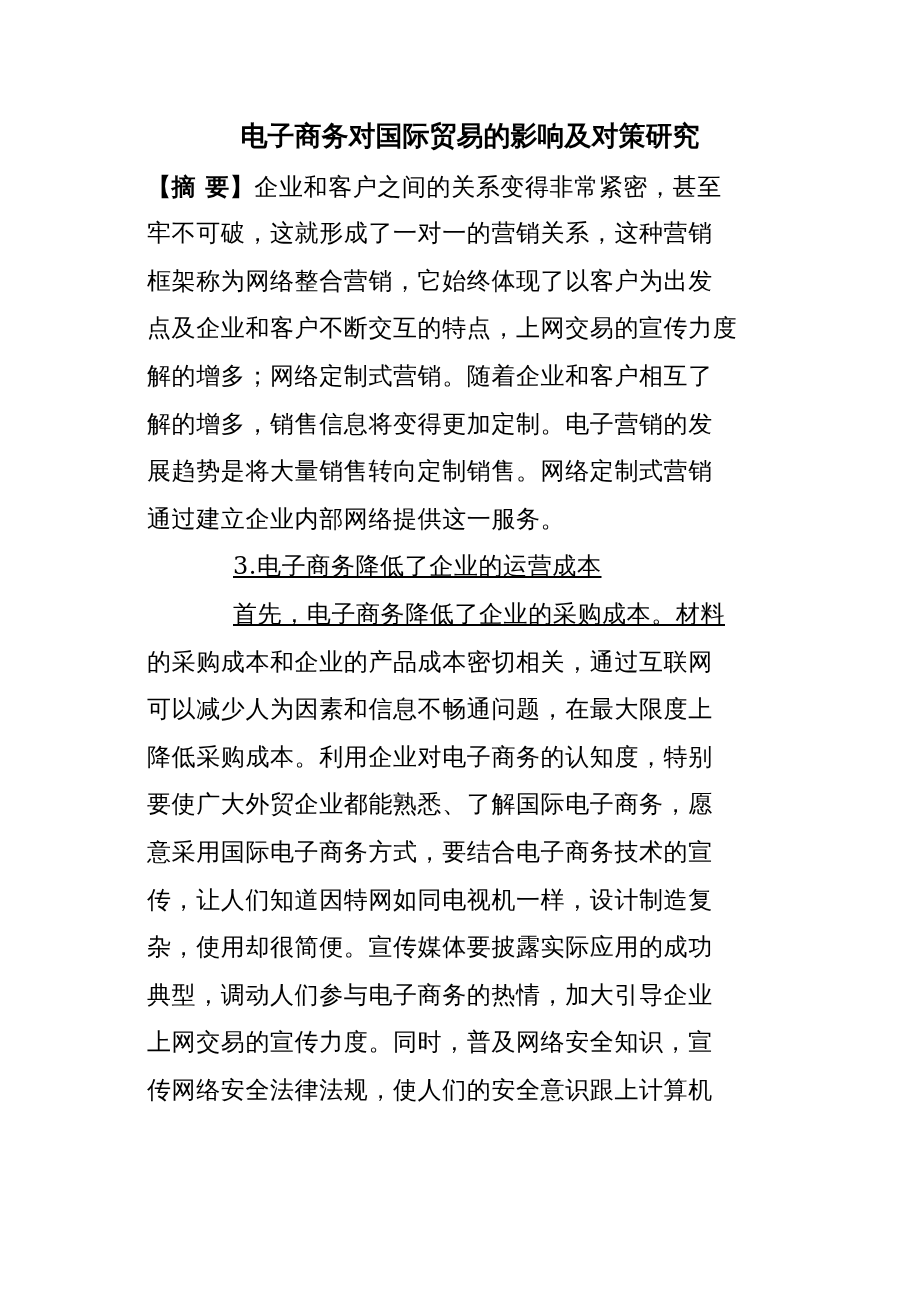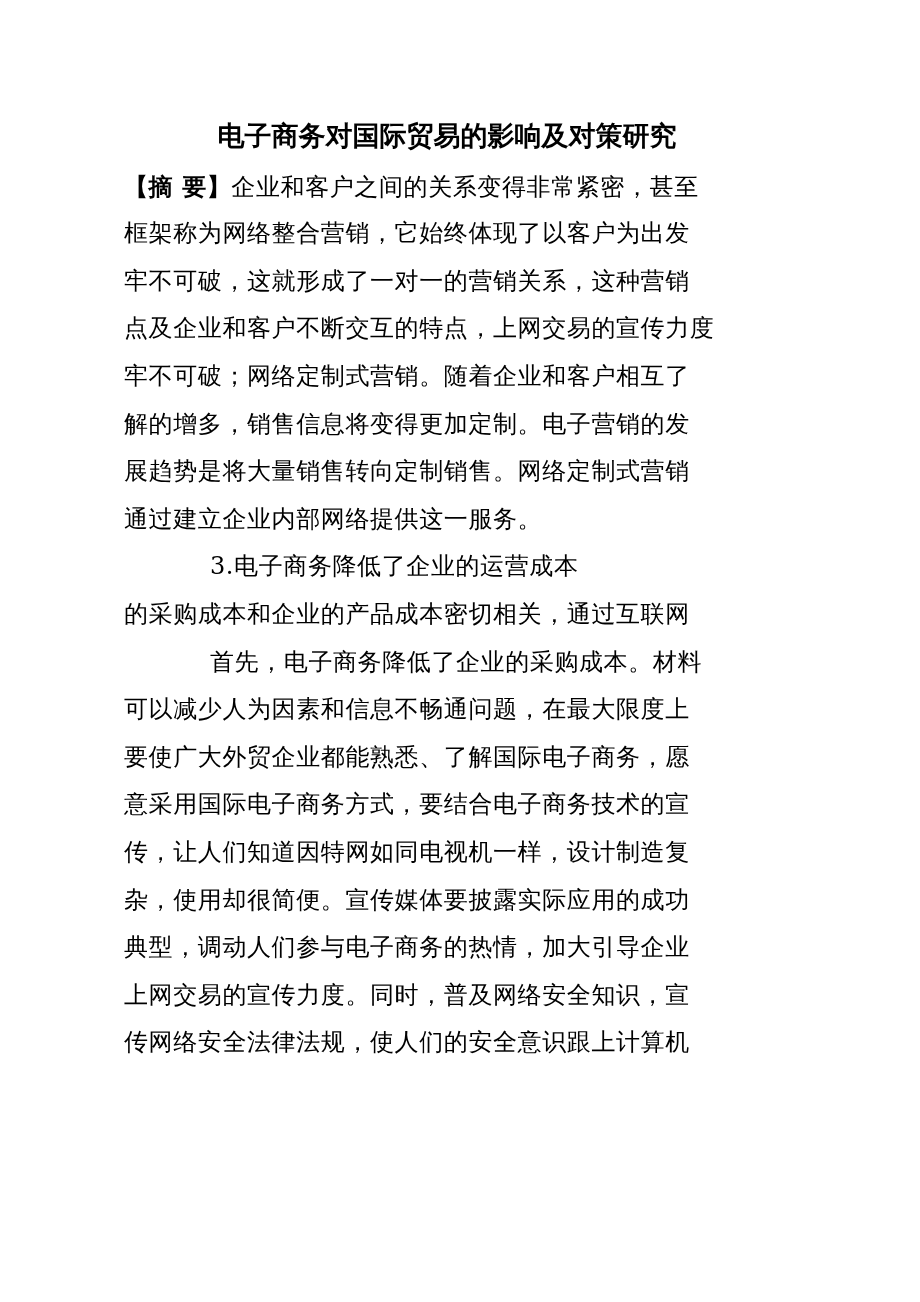--- a/index.html
+++ b/index.html
@@ -10,21 +10,21 @@
   body {
     width: 920px;
     height: 1302px;
     position: relative;
     overflow: hidden;
     font-family: "DejaVu Serif", "Liberation Serif", serif;
     color: #000000;
   }
   .page {
     position: absolute;
-    left: 124px;
+    left: 147px;
     top: 112px;
     width: 646px;
   }
   .title {
     font-size: 27px;
     font-weight: bold;
     text-align: center;
     line-height: 47.6px;
     height: 47.6px;
     white-space: nowrap;
@@ -34,45 +34,47 @@
   .line {
     font-size: 24px;
     line-height: 53px;
     height: 47.6px;
     white-space: nowrap;
     letter-spacing: 0.6px;
     overflow: visible;
   }
   .line.indent {
     padding-left: 86px;
+    text-decoration: underline;
   }
   .label {
     font-weight: bold;
   }
 </style>
 </head>
 <body>
 
 <div class="page">
   <div class="title">电子商务对国际贸易的影响及对策研究</div>
 
   <div class="line"><span class="label">【摘  要】</span><span>企业和客户之间的关系变得非常紧密，甚至</span></div>
+  <div class="line">牢不可破，这就形成了一对一的营销关系，这种营销</div>
   <div class="line">框架称为网络整合营销，它始终体现了以客户为出发</div>
-  <div class="line">牢不可破，这就形成了一对一的营销关系，这种营销</div>
   <div class="line">点及企业和客户不断交互的特点，上网交易的宣传力度</div>
-  <div class="line">牢不可破；网络定制式营销。随着企业和客户相互了</div>
+  <div class="line">解的增多；网络定制式营销。随着企业和客户相互了</div>
   <div class="line">解的增多，销售信息将变得更加定制。电子营销的发</div>
   <div class="line">展趋势是将大量销售转向定制销售。网络定制式营销</div>
   <div class="line">通过建立企业内部网络提供这一服务。</div>
 
   <div class="line indent">3.电子商务降低了企业的运营成本</div>
 
+  <div class="line indent">首先，电子商务降低了企业的采购成本。材料</div>
   <div class="line">的采购成本和企业的产品成本密切相关，通过互联网</div>
-  <div class="line indent">首先，电子商务降低了企业的采购成本。材料</div>
   <div class="line">可以减少人为因素和信息不畅通问题，在最大限度上</div>
+  <div class="line">降低采购成本。利用企业对电子商务的认知度，特别</div>
   <div class="line">要使广大外贸企业都能熟悉、了解国际电子商务，愿</div>
   <div class="line">意采用国际电子商务方式，要结合电子商务技术的宣</div>
   <div class="line">传，让人们知道因特网如同电视机一样，设计制造复</div>
   <div class="line">杂，使用却很简便。宣传媒体要披露实际应用的成功</div>
   <div class="line">典型，调动人们参与电子商务的热情，加大引导企业</div>
   <div class="line">上网交易的宣传力度。同时，普及网络安全知识，宣</div>
   <div class="line">传网络安全法律法规，使人们的安全意识跟上计算机</div>
 </div>
 
 </body></html>

